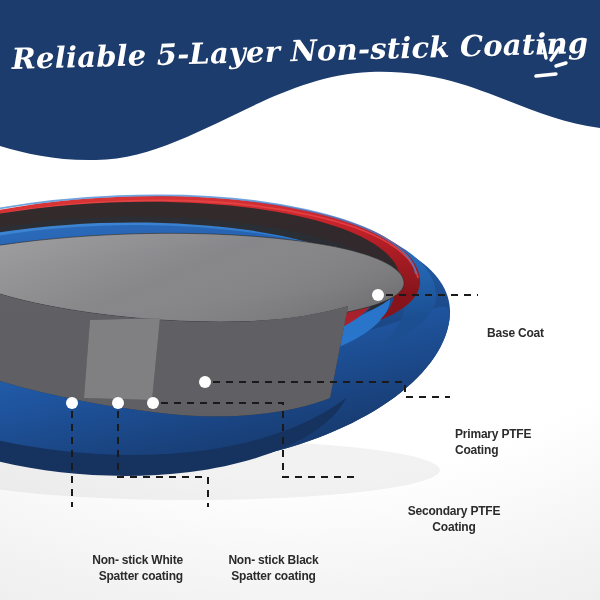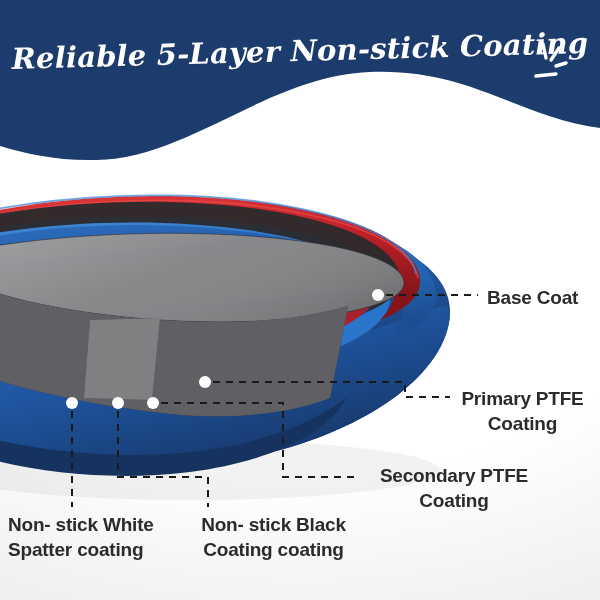--- a/index.html
+++ b/index.html
@@ -32,29 +32,30 @@
 
   
   .pan-svg{position:absolute;left:0;top:0;}
 
   
   .callout{
     position:absolute;
     color:#2b2b2b;
     font-family:"Liberation Sans",sans-serif;
     font-weight:700;
-    font-size:19px;
+    font-size:12px;
     line-height:1.32;
     letter-spacing:-0.2px;
     white-space:pre-line;
+    margin-top:41px;
   }
   .c-base{left:487px;top:285px;text-align:left;}
-  .c-primary{left:455px;top:386px;text-align:center;width:135px;}
+  .c-primary{left:455px;top:386px;width:135px;}
   .c-secondary{left:374px;top:463px;text-align:center;width:160px;}
-  .c-white{left:8px;top:512px;text-align:left;width:175px;}
+  .c-white{left:8px;top:512px;text-align:right;width:175px;}
   .c-black{left:186px;top:512px;text-align:center;width:175px;}
 </style>
 </head>
 <body>
 
 <div id="stage">
 
   <div class="banner-wrap">
     <svg class="banner-svg" width="600" height="180" viewBox="0 0 600 180">
       <path d="M0,0 H600 V128
@@ -232,15 +233,15 @@
   </svg>
 
   <div class="callout c-base">Base Coat</div>
   <div class="callout c-primary">Primary PTFE
 Coating</div>
   <div class="callout c-secondary">Secondary PTFE
 Coating</div>
   <div class="callout c-white">Non- stick White
 Spatter coating</div>
   <div class="callout c-black">Non- stick Black
-Coating coating</div>
+Spatter coating</div>
 
 </div>
 
 </body></html>

